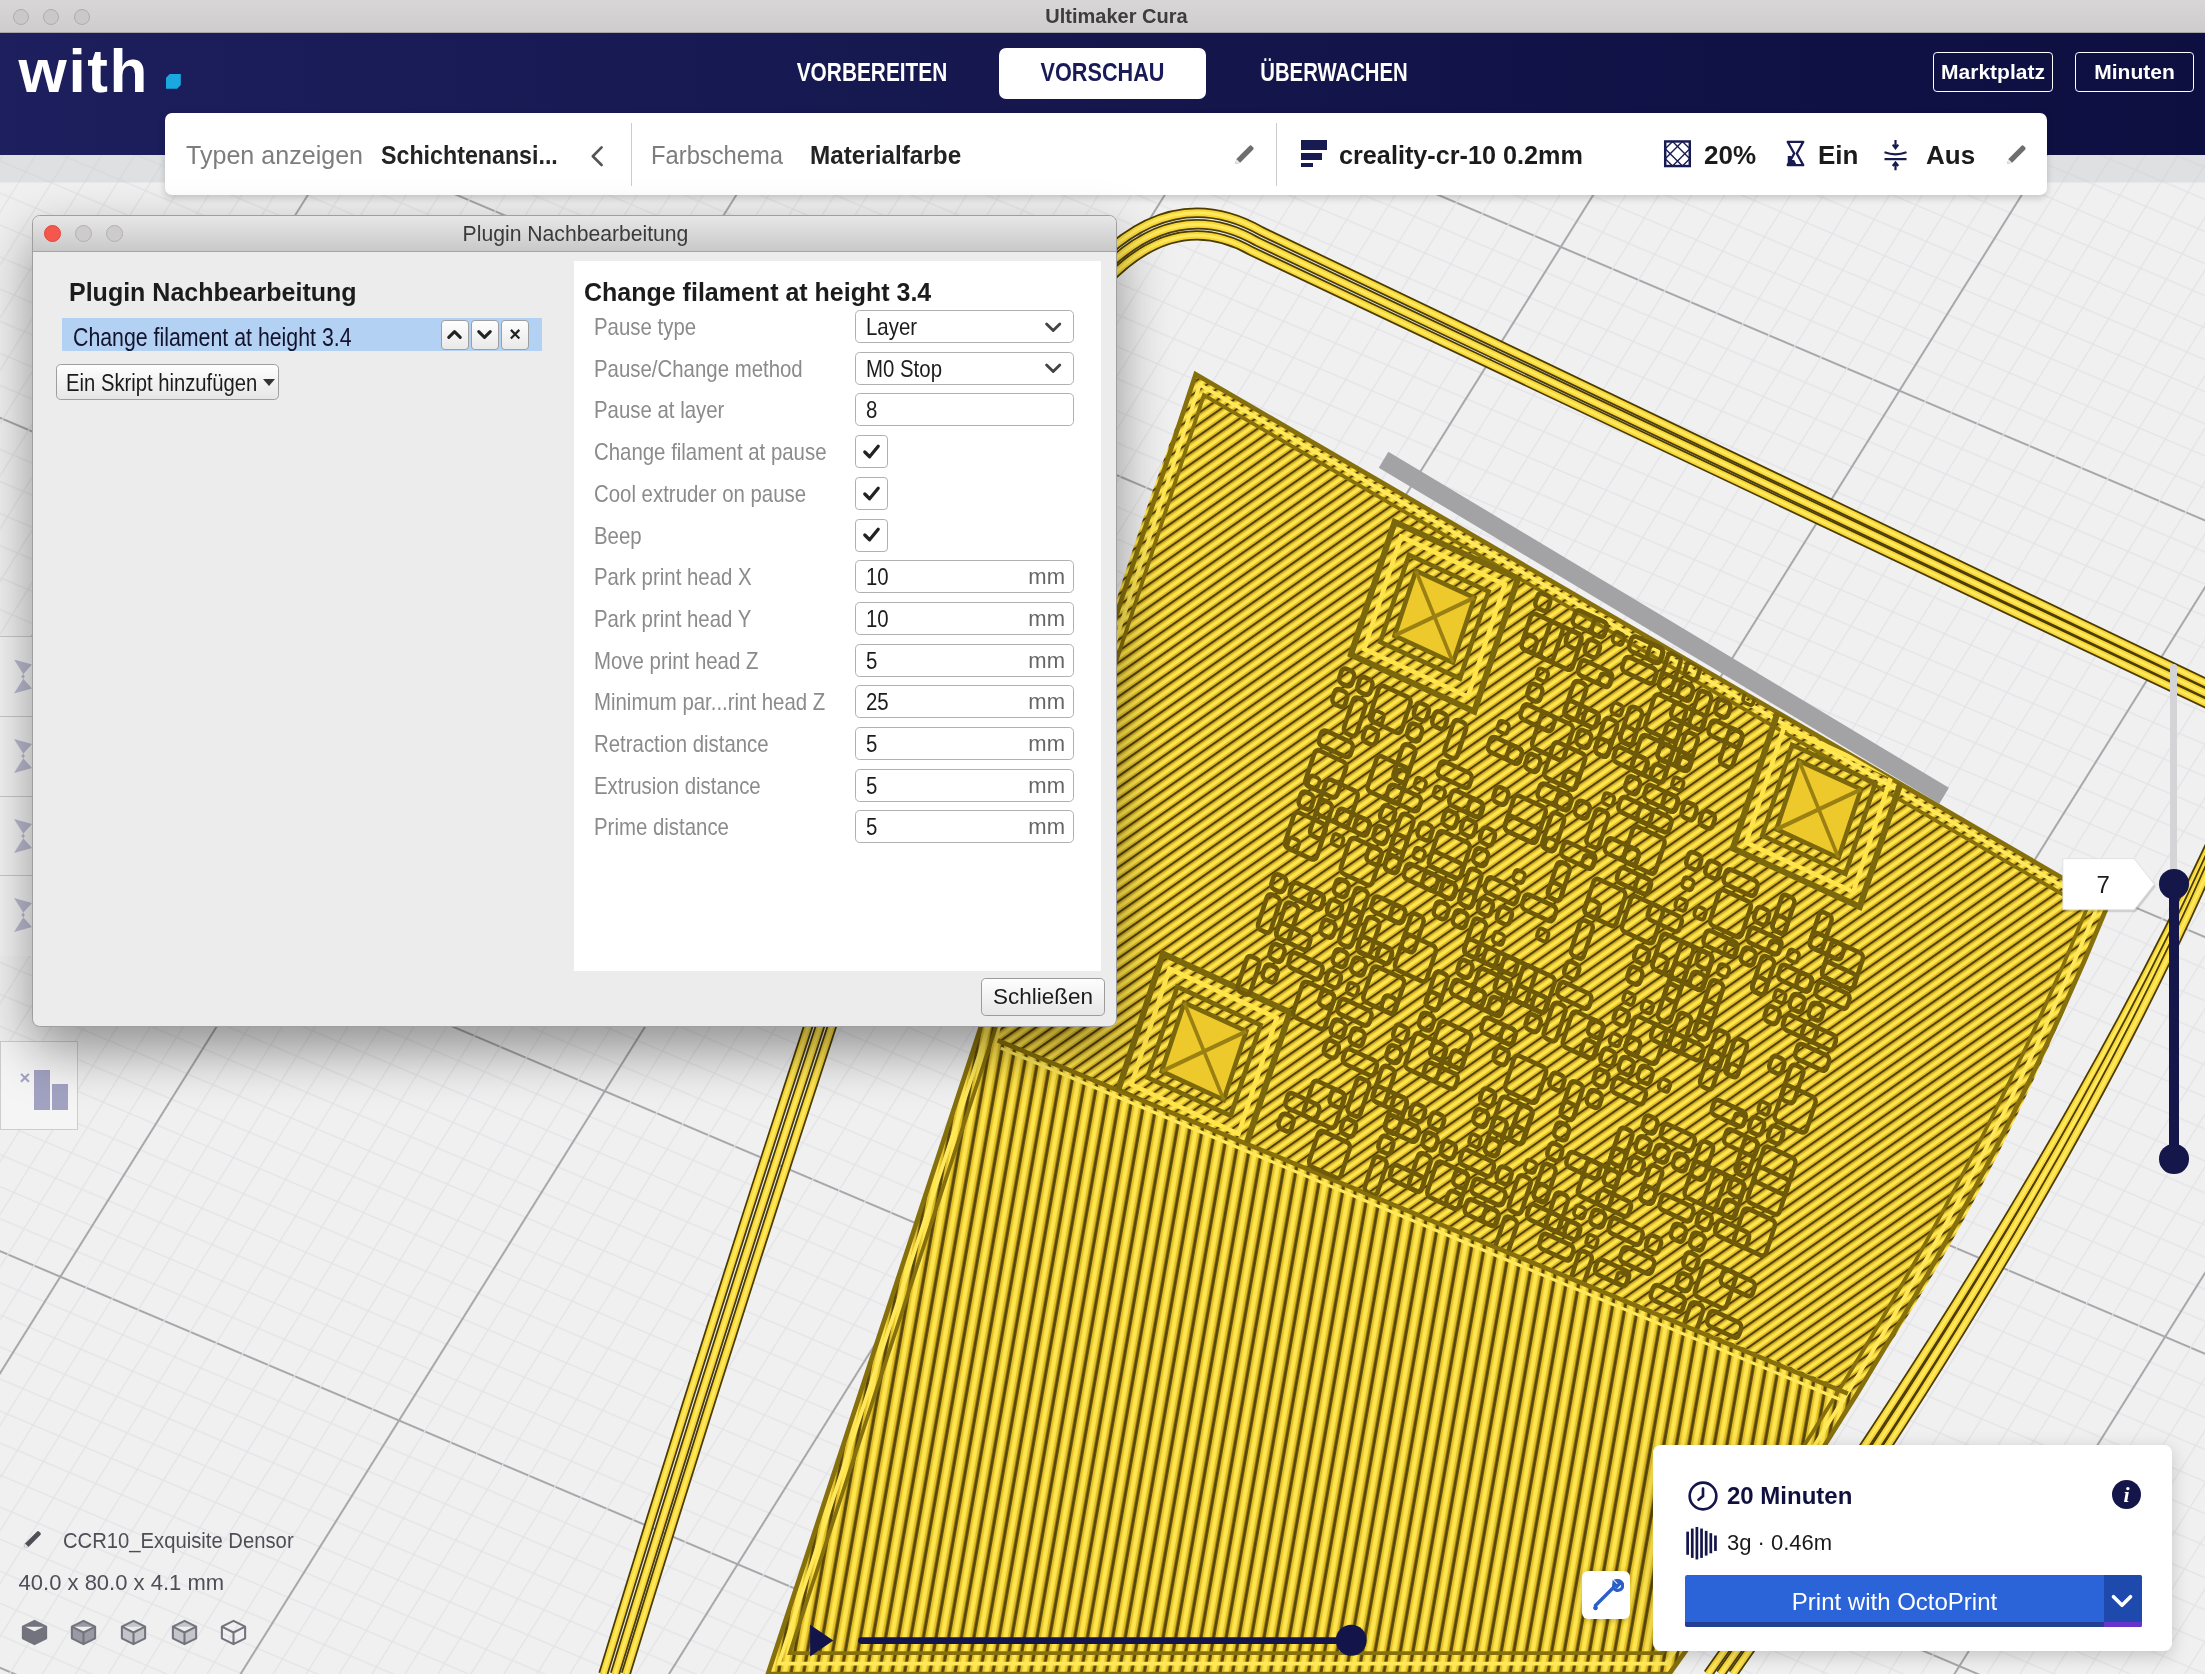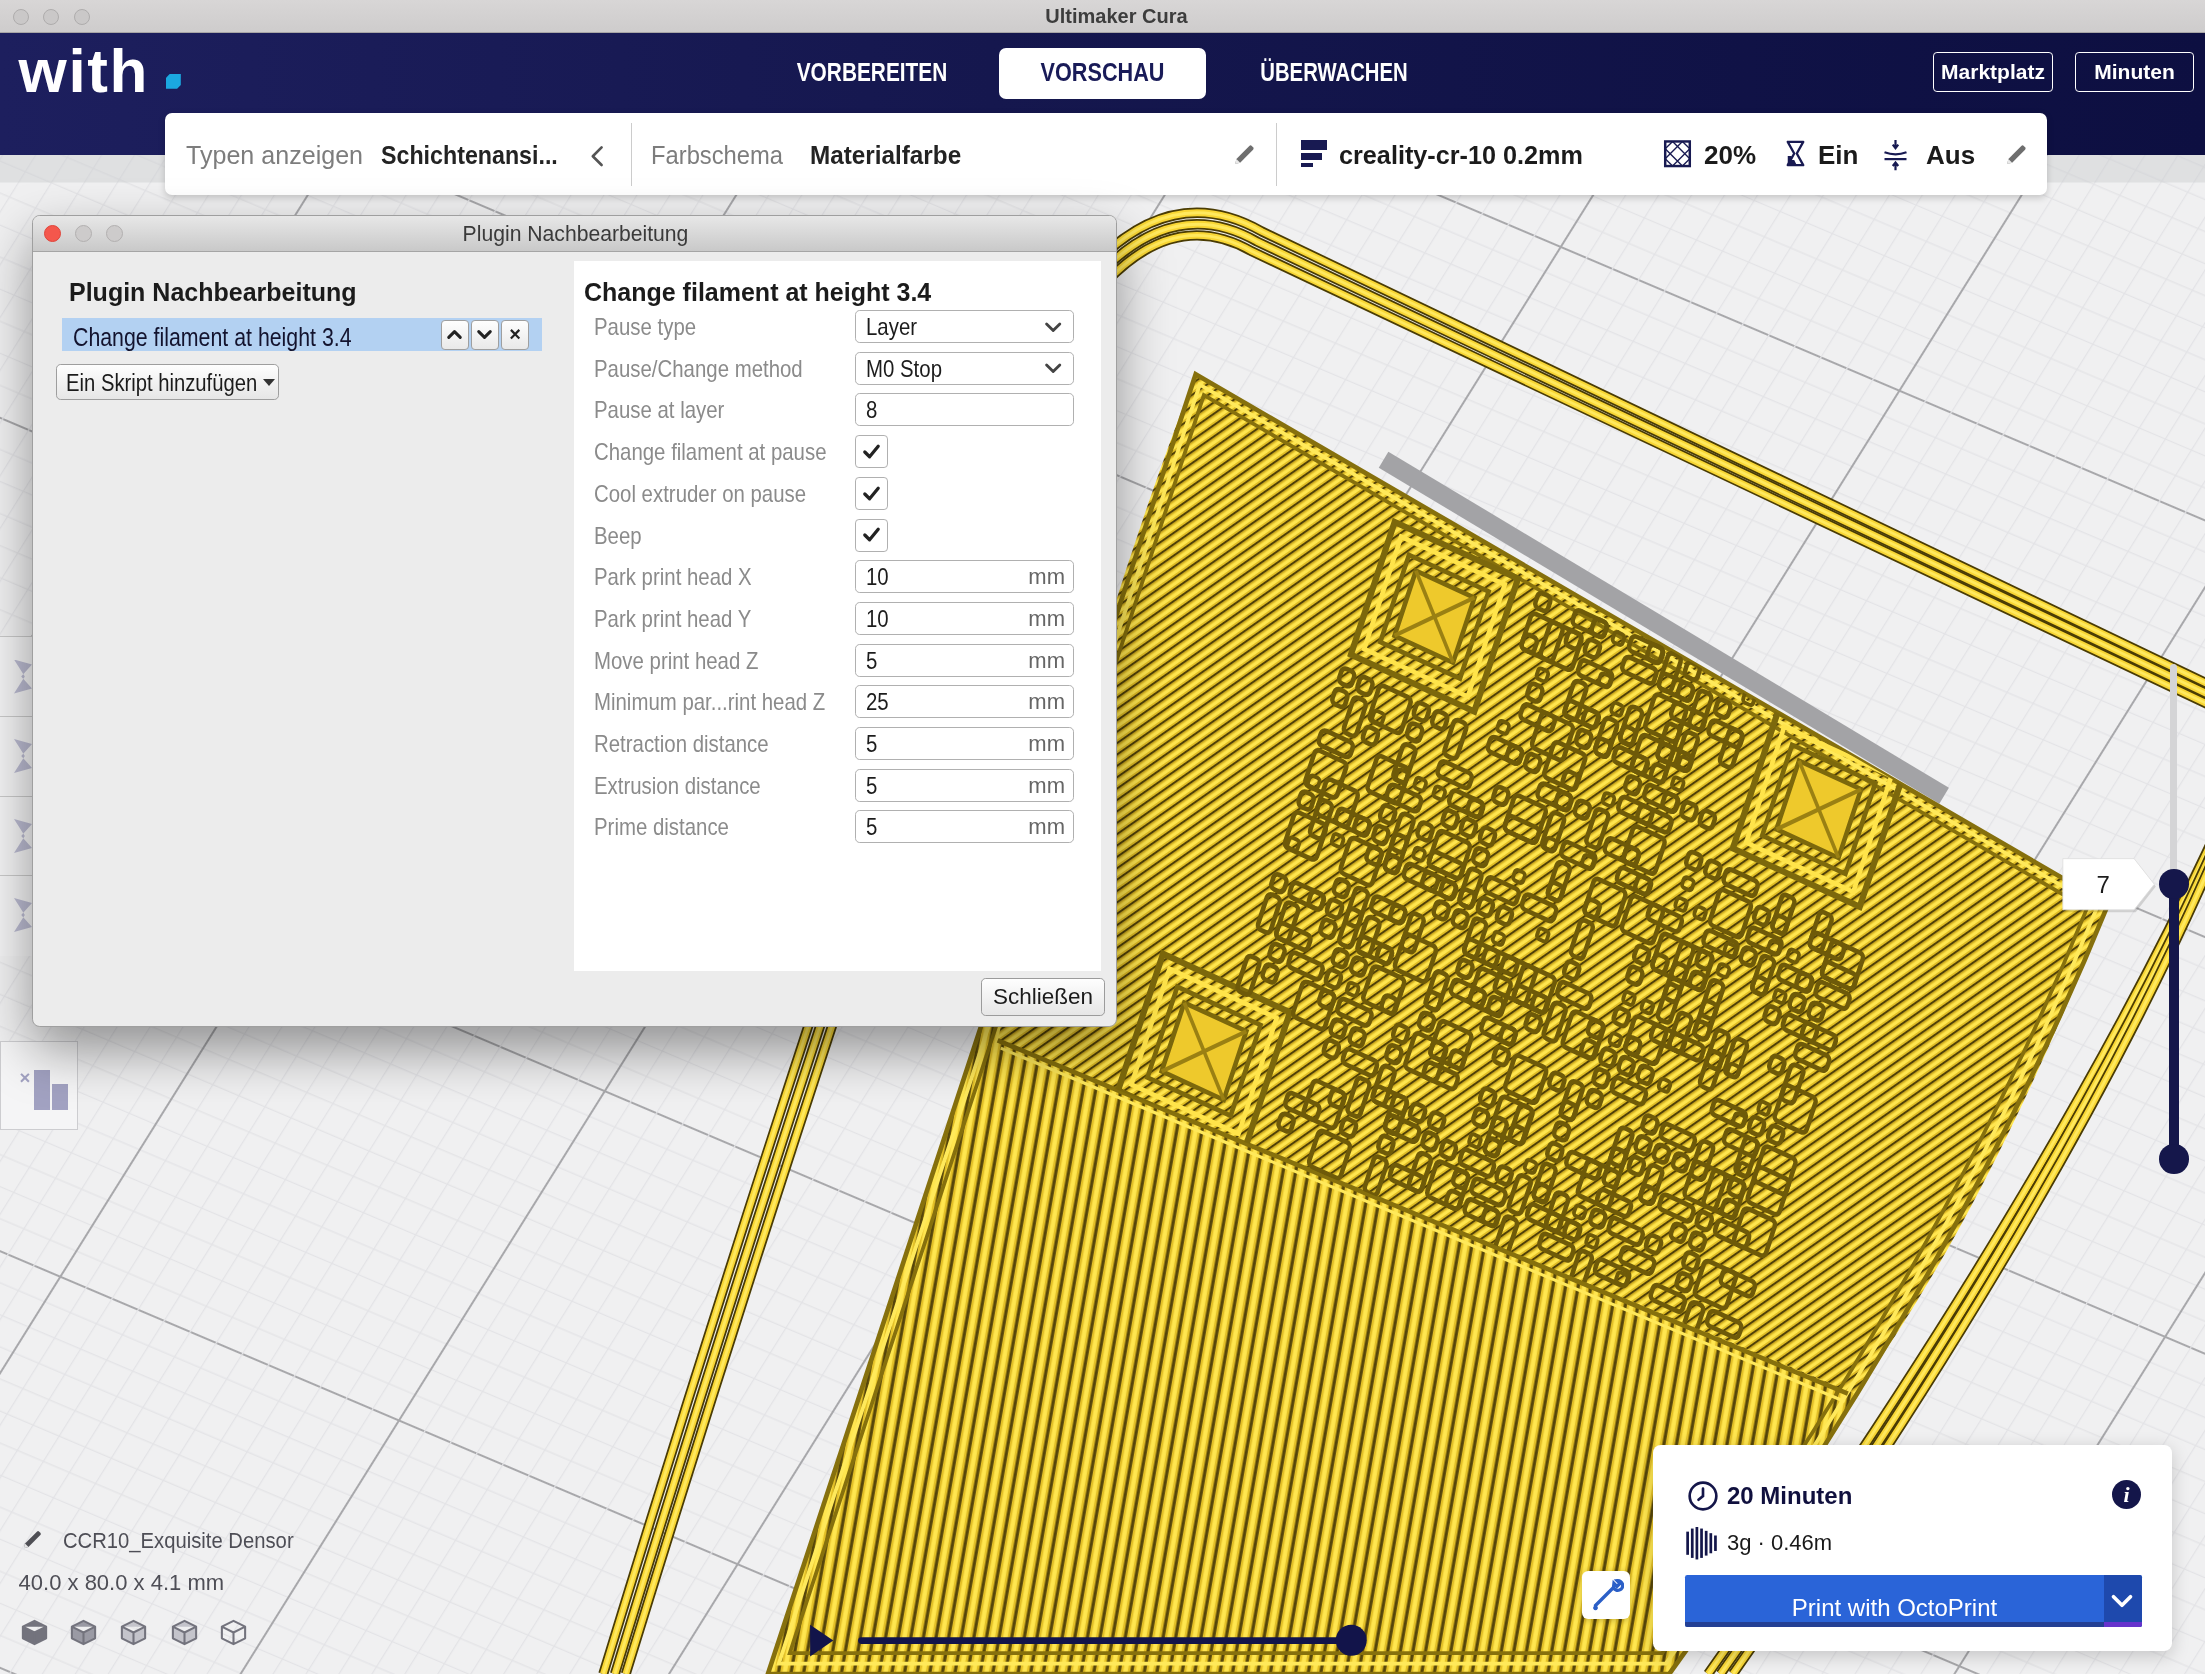--- a/index.html
+++ b/index.html
@@ -555,21 +555,21 @@
     <rect x="18" y="2" width="3.5" height="38" fill="#14164a"></rect>
     <rect x="24" y="5" width="3.5" height="32" fill="#14164a"></rect>
     <rect x="30" y="8" width="3.5" height="26" fill="#14164a"></rect>
     <rect x="36" y="11" width="3.5" height="20" fill="#14164a"></rect>
   </svg>
 <div class="abs" style="left:1727px;top:1530px;font-size:22px;color:#191919">3g · 0.46m</div>
 <div class="abs" style="left:1685px;top:1575px;width:457px;height:52px;background:#2a64d8;border-radius:2.3px;overflow:hidden">
     <div class="abs" style="right:0;top:0;width:38px;height:52px;background:#1e49ad"></div>
     <div class="abs" style="left:0;bottom:0;width:419px;height:4.7px;background:#233f94"></div>
     <div class="abs" style="right:0;bottom:0;width:38px;height:4.7px;background:#6633cc"></div>
-    <div class="abs" style="left:0;top:19px;width:419px;text-align:center;font-size:24px;color:#fff">Print with OctoPrint</div>
+    <div class="abs" style="left:0;top:13px;width:419px;text-align:center;font-size:24px;color:#fff">Print with OctoPrint</div>
   </div>
 <svg style="position:absolute;left:2105px;top:1584px" width="34" height="34" viewBox="0 0 24 24">
     <polyline points="6,9 12,15 18,9" fill="none" stroke="#ffffff" stroke-width="2.6" stroke-linecap="round" stroke-linejoin="round"></polyline>
   </svg>
 <div class="abs" style="left:0;top:33px;width:2205px;height:122px;background:linear-gradient(90deg,#1d1f5e 0%,#15174e 45%,#0d0f41 100%)"></div>
 <div class="abs" style="left:18.6px;top:35px;font-size:62px;font-weight:bold;letter-spacing:1.6px;color:#ffffff">with</div>
 <svg class="abs" style="left:166px;top:74px" width="14.8" height="14.8" viewBox="0 0 20 20">
     <path d="M5 0 H20 V15 L15 20 H0 V5 Z" fill="#1ba8e0"></path>
   </svg>
 <div class="abs" style="left:748px;top:57px;width:248px;text-align:center;font-size:26.4px;font-weight:bold;color:#fff;transform:scaleX(.79);transform-origin:50% 50%">VORBEREITEN</div>

